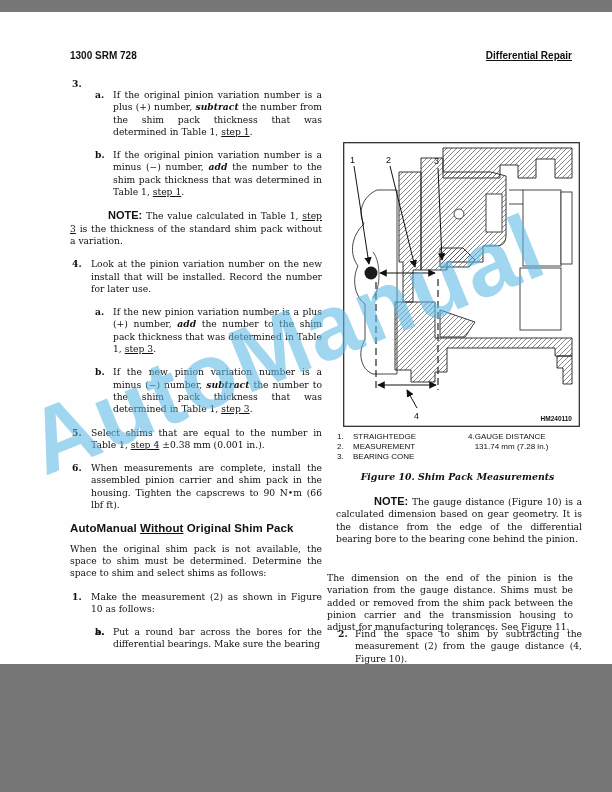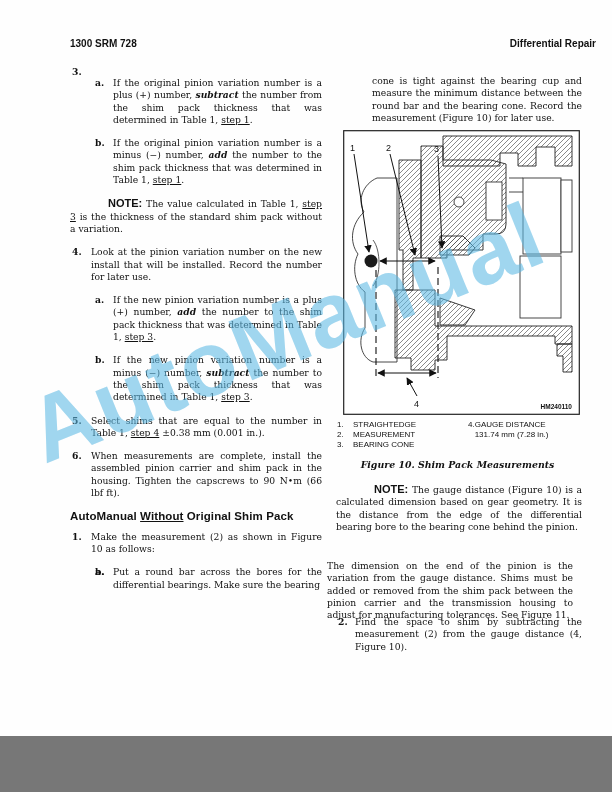--- a/index.html
+++ b/index.html
@@ -1,20 +1,20 @@
 <!DOCTYPE html>
 <html lang="en"><head>
 <meta charset="utf-8">
 <style>
   html,body{margin:0;padding:0;background:#777;}
-  .page{position:relative;width:612px;height:736px;background:#fefefe;margin:0 auto;
+  .page{position:relative;width:612px;height:652px;background:#fefefe;margin:12px auto;
         font-family:"DejaVu Serif",serif;color:#111;overflow:hidden;}
   .hdr{position:absolute;top:38px;font-family:"Liberation Sans",sans-serif;
        font-weight:bold;font-size:10px;}
-  .hdr-l{left:70px;} .hdr-r{right:16px;}
+  .hdr-l{left:70px;} .hdr-r{right:40px;text-decoration:underline;}
   .pageno{position:absolute;top:750px;right:32px;font-family:"Liberation Sans",sans-serif;
           font-weight:normal;font-size:12px;}
   .colL{position:absolute;left:70px;top:66px;width:252px;font-size:9.2px;line-height:12.3px;}
   .just{text-align:justify;}
   .blk{margin:0 0 11px 0;}
   .li{position:relative;padding-left:21px;margin-bottom:11px;}
   .li>.n{position:absolute;left:2px;font-weight:bold;}
   .sub{position:relative;margin-left:25px;padding-left:18px;margin-bottom:11px;}
   .sub>.n{position:absolute;left:0;font-weight:bold;}
   .em{font-weight:bold;font-style:italic;}
@@ -91,37 +91,37 @@
       <span><span>Select shims that are equal to the number in Table 1, </span><span class="stp">step 4</span><span> ±0.38 mm (0.001 in.).</span></span>
     </div>
 
     <div class="li just">
       <span class="n">6.</span>
       <span>When measurements are complete, install the assembled pinion carrier and shim pack in the housing.  Tighten the capscrews to 90 N•m (66 lbf ft).</span>
     </div>
 
     <div class="h2"><span>AutoManual </span><span class="u">Without</span><span> Original Shim Pack</span></div>
 
+    <p class="blk just">When the original shim pack is not available, the space to shim must be determined.  Determine the space to shim and select shims as follows:</p>
 
     <div class="li just">
       <span class="n">1.</span>
       <span>Make the measurement (2) as shown in Figure 10 as follows:</span>
     </div>
 
     <div class="sub just">
       <span class="n">a.</span>
     </div>
 
     <div class="sub just">
       <span class="n">b.</span>
       <span>Put a round bar across the bores for the differential bearings.  Make sure the bearing</span>
     </div>
   </div>
 
-  <p class="rblk cont just">cone is tight against the bearing cup and measure the minimum distance between the round bar and the bearing cone.  Record the measurement (Figure 10) for later use.</p>
 
   <svg class="fig" viewBox="0 0 237 285" xmlns="http://www.w3.org/2000/svg">
     <defs>
       <pattern id="hatch" width="5" height="5" patternUnits="userSpaceOnUse">
         <path d="M0,5 L5,0" stroke="#3a3a3a" stroke-width="0.6"></path>
       </pattern>
       <marker id="ar" viewBox="0 0 10 10" refX="9" refY="5" markerWidth="7.5" markerHeight="7.5" orient="auto-start-reverse">
         <path d="M0,0 L10,5 L0,10 z" fill="#111"></path>
       </marker>
     </defs>

